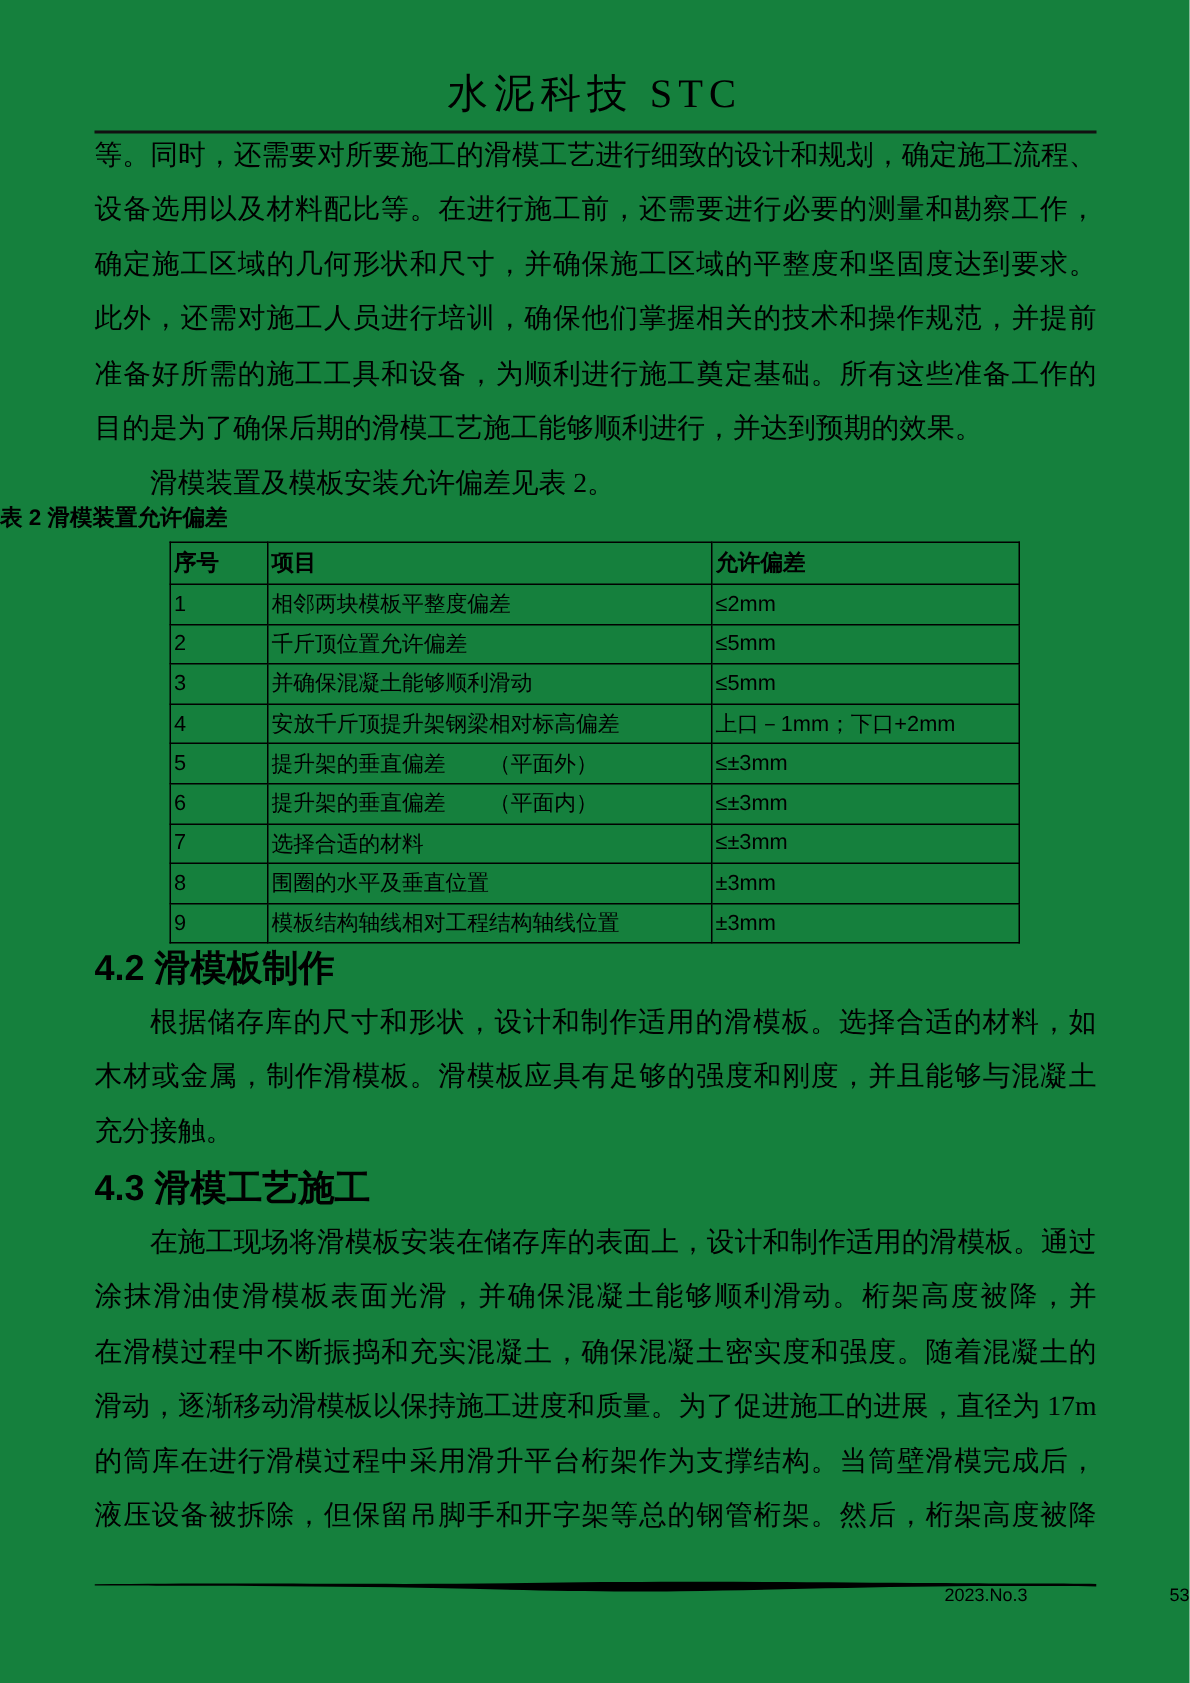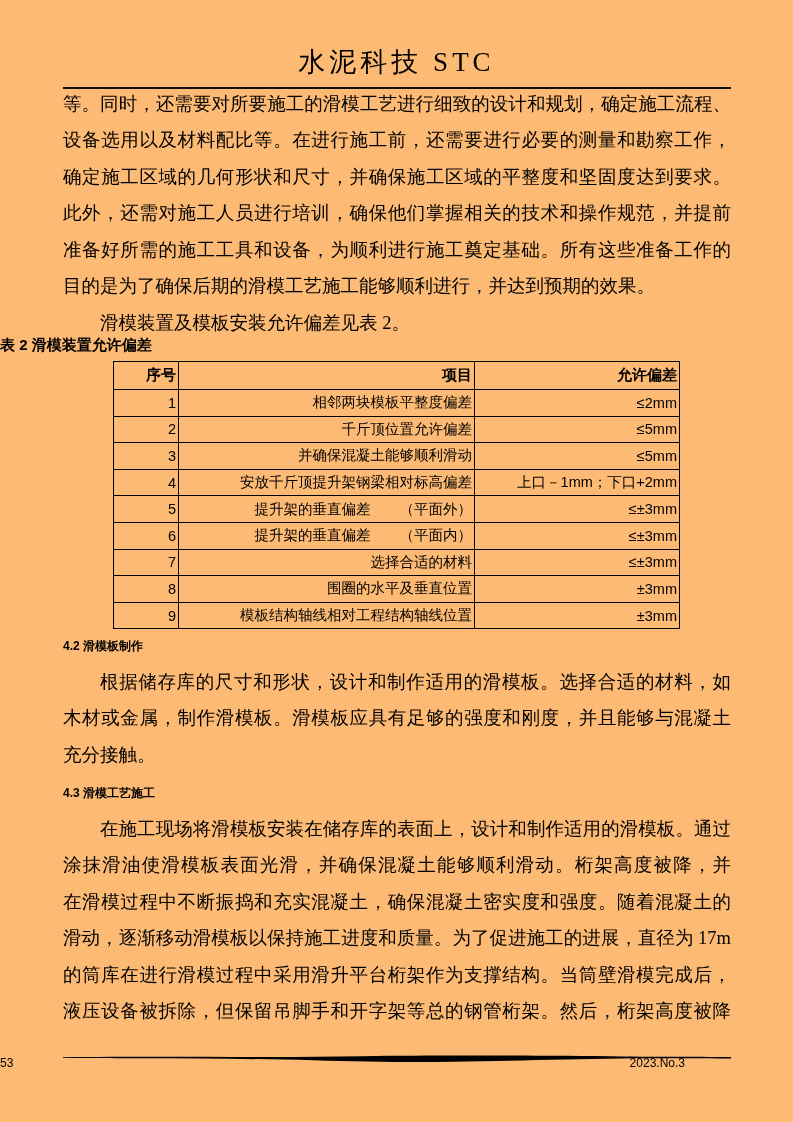--- a/index.html
+++ b/index.html
@@ -1,20 +1,20 @@
 <!DOCTYPE html>
 <html><head>
 <meta charset="utf-8">
 <style>
   html, body { margin: 0; padding: 0; background: #e8e8e8; }
   .page {
     position: relative;
     width: 793px;
     height: 1122px;
-    background: #fdba74;
+    background: #15803d;
     color: #000;
     font-family: "Liberation Serif", "DejaVu Serif", serif;
     overflow: hidden;
     margin: 0 auto;
   }
   
   .journal-title {
     position: absolute;
     top: 44px; left: 0; width: 100%;
     text-align: center;
@@ -45,21 +45,21 @@
     white-space: normal;
   }
   .line.indent { padding-left: 37px; width: 631px; }
   .line.last   { text-align: center; text-align-last: left; }
   
   .sec-heading {
     position: absolute;
     left: 63px; width: 668px;
     font-family: "Liberation Sans", "DejaVu Sans", sans-serif;
     font-weight: bold;
-    font-size: 12px;
+    font-size: 24px;
     line-height: 26px;
   }
   .sec-42 { top: 633px; }
   .sec-43 { top: 780px; }
   
   .table-caption {
     position: absolute;
     top: 336px; left: 0; width: 100%;
     text-align: left;
     font-family: "Liberation Sans", "DejaVu Sans", sans-serif;
@@ -73,38 +73,38 @@
   }
   table.dev-table {
     width: 566px; height: 268px;
     border-collapse: collapse;
     table-layout: fixed;
     font-family: "Liberation Sans", "DejaVu Sans", sans-serif;
     font-size: 14.5px;
   }
   table.dev-table th, table.dev-table td {
     border: 1px solid #000;
-    text-align: right;
+    text-align: left;
     vertical-align: middle;
     padding: 0 2px;
     overflow: hidden;
   }
   table.dev-table thead tr { height: 28px; }
   table.dev-table tbody tr { height: 26.6px; }
   table.dev-table th { font-weight: bold; font-size: 15px; }
   
   .footer-rule {
     position: absolute;
     left: 63px; top: 1049px;
     width: 668px; height: 8px;
   }
   .footer-pageno {
     position: absolute;
     top: 1056px; left: 0; width: 100%;
-    text-align: left;
+    text-align: right;
     font-family: "Liberation Sans", "DejaVu Sans", sans-serif;
     font-size: 12px;
   }
   .footer-issue {
     position: absolute;
     top: 1056px; right: 108px;
     font-family: "Liberation Sans", "DejaVu Sans", sans-serif;
     font-size: 12px;
   }
 </style>

